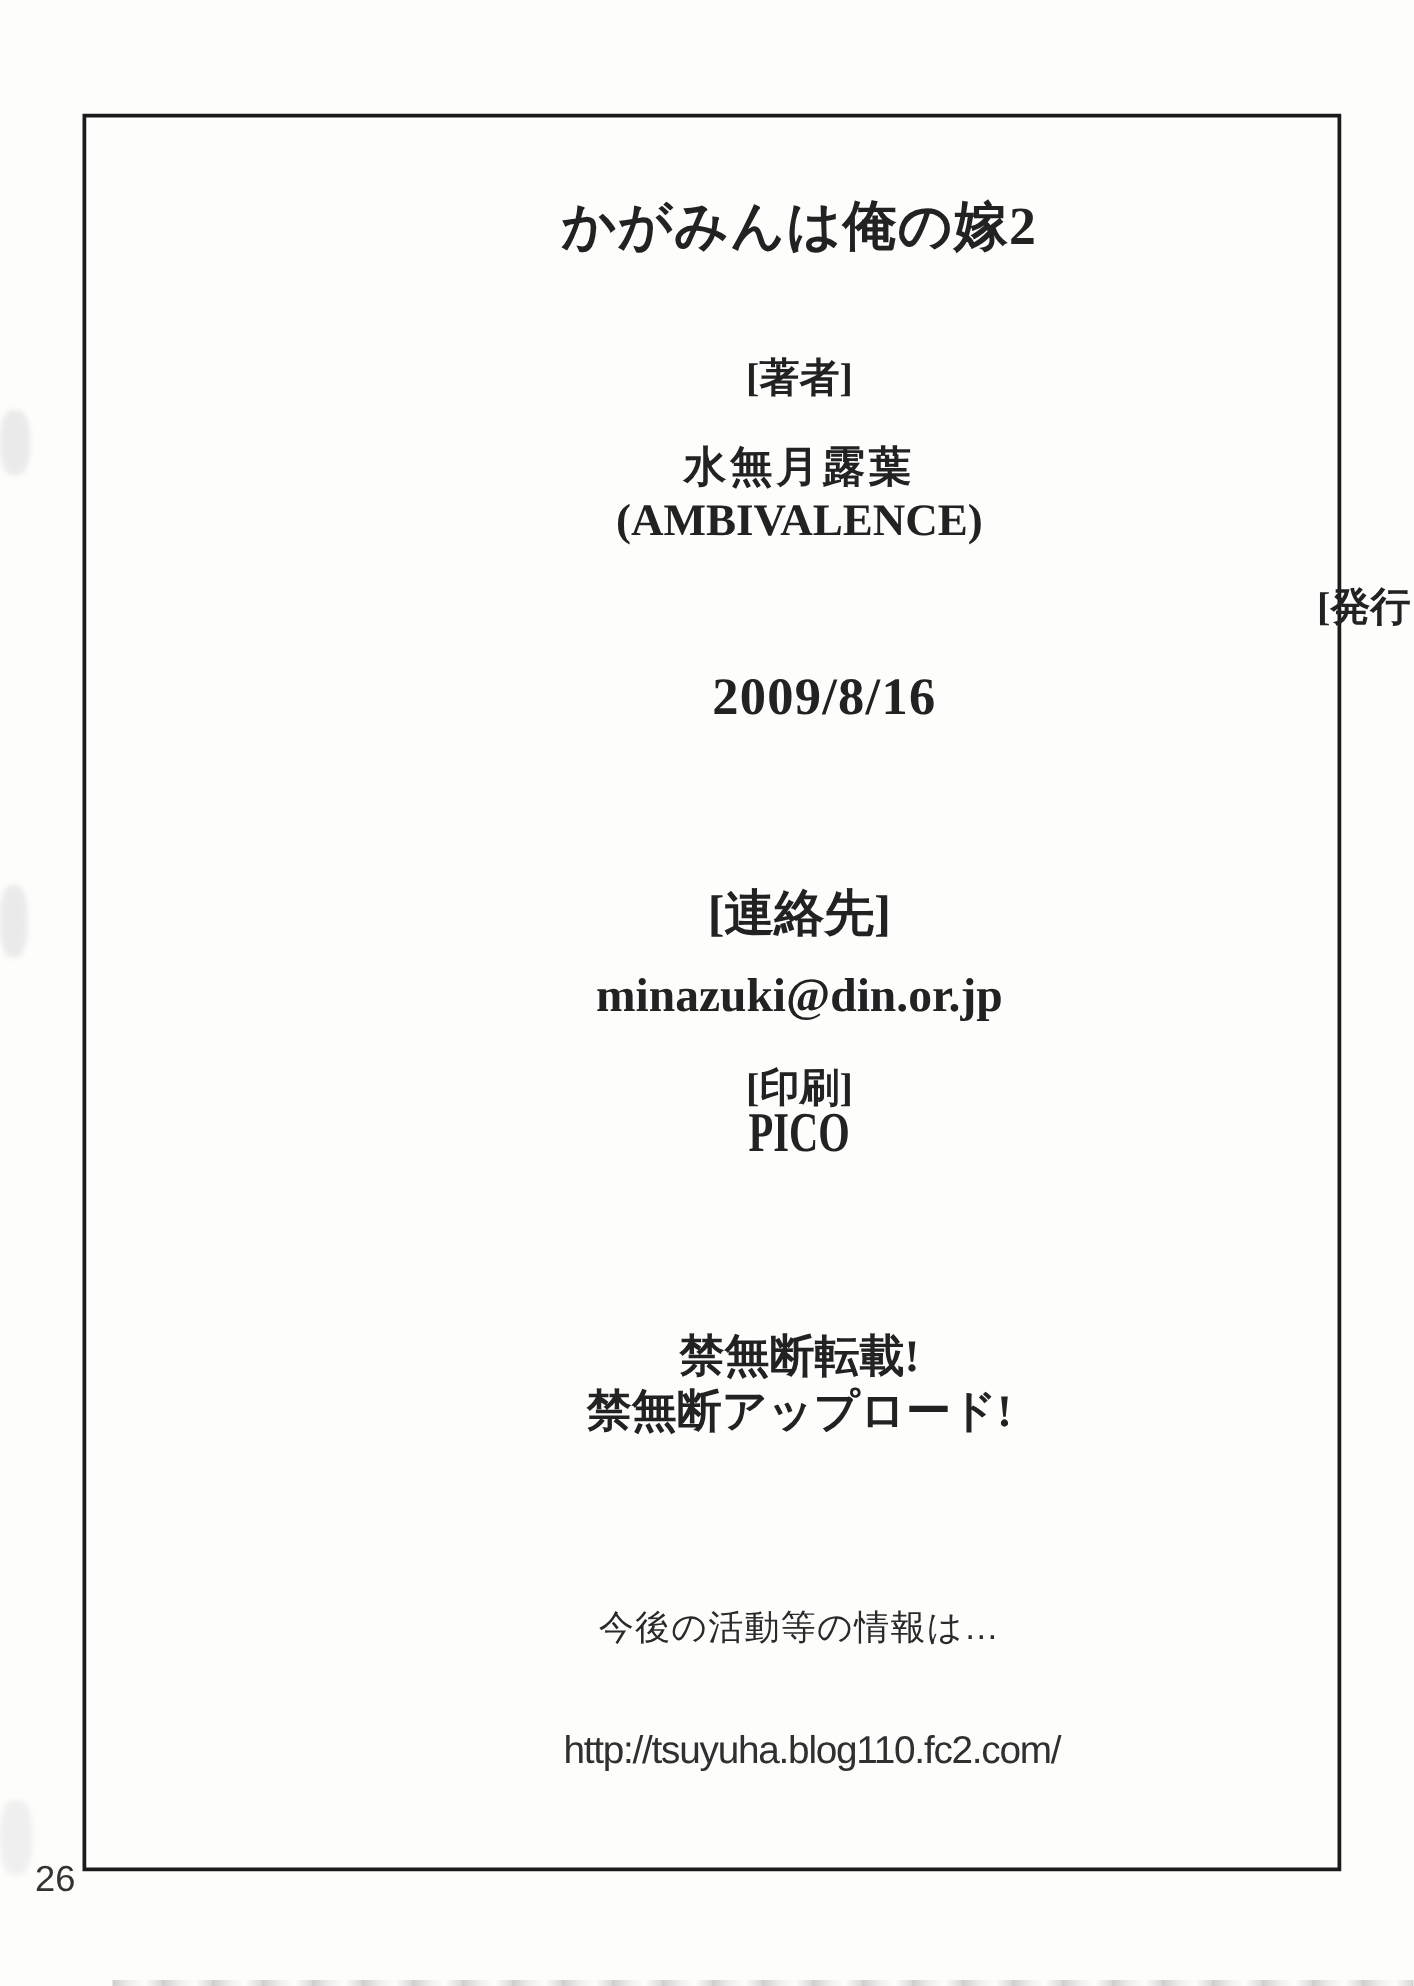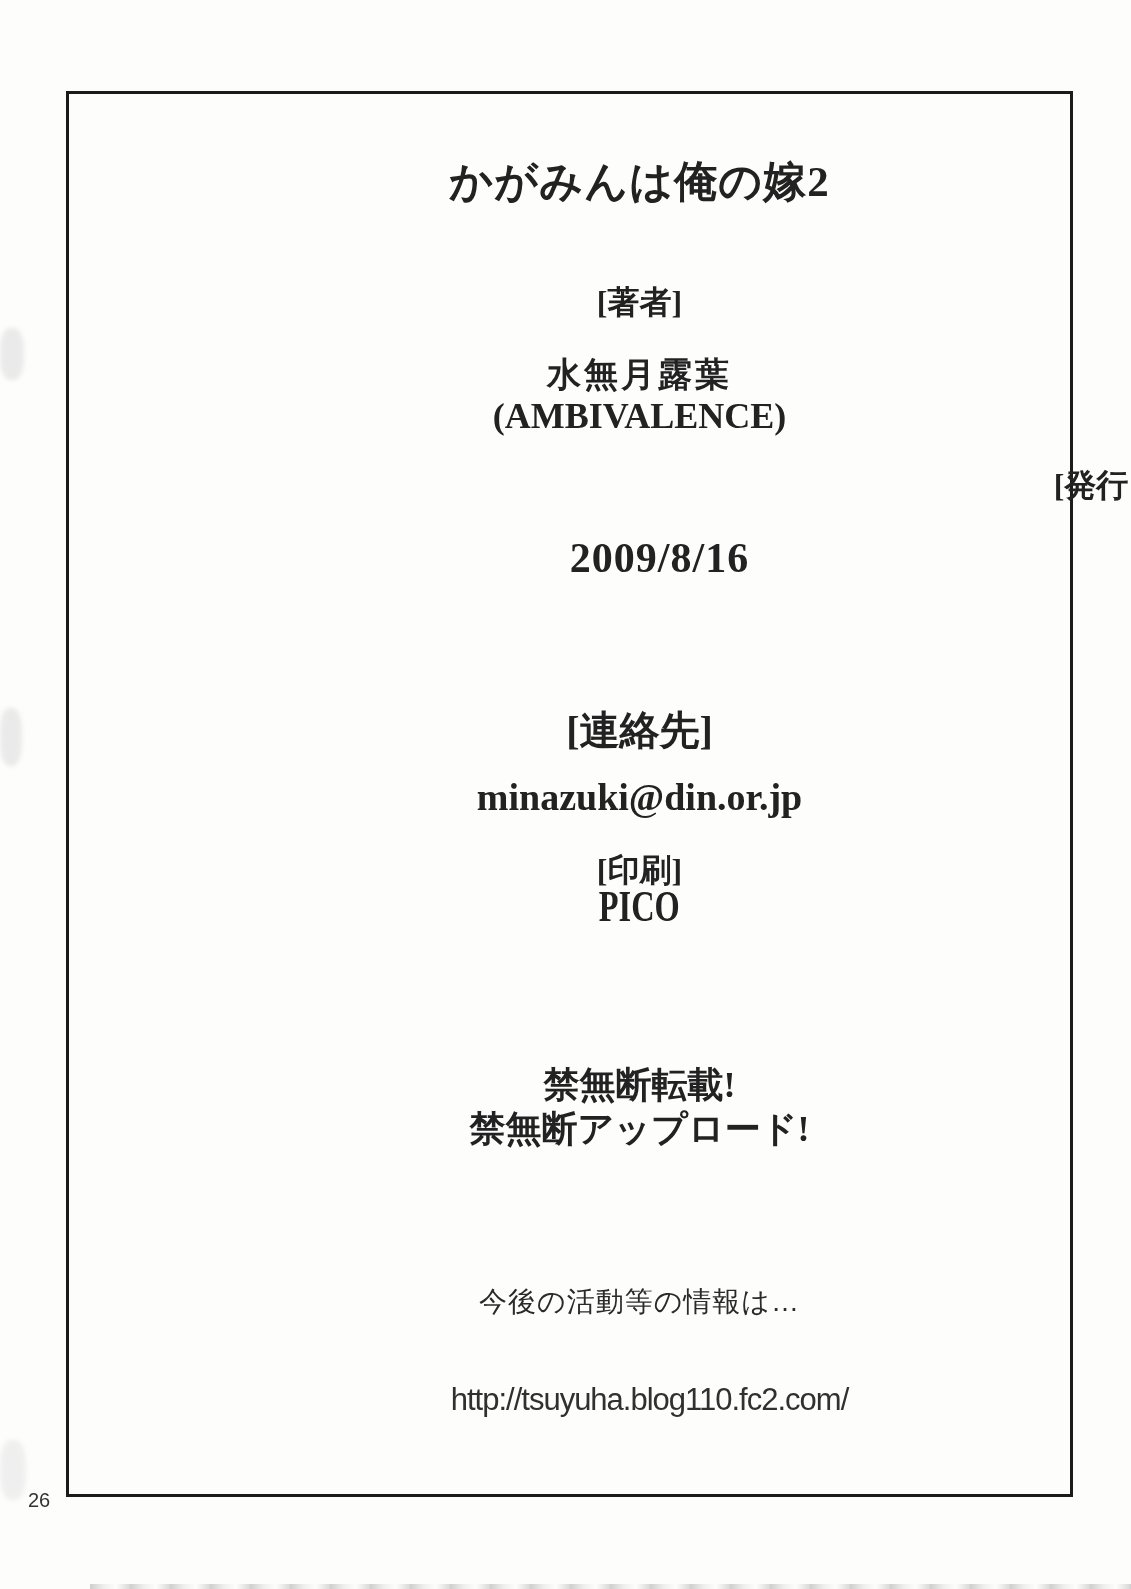--- a/index.html
+++ b/index.html
@@ -64,21 +64,21 @@
     line-height: 1.22;
   }
   .web-intro { top: 1288px; font-size: 28px; letter-spacing: 1px; }
   .web-label { top: 1350px; font-size: 27px; letter-spacing: 1px; }
   .web-url   { top: 1384px; font-size: 31px; letter-spacing: -1px; color: #303030; margin-left: 10px; }
   .web-outro { top: 1448px; font-size: 28px; }
   .page-number {
     position: absolute;
     left: 28px;
     top: 1490px;
-    font-size: 20px;
+    font-size: 29px;
     line-height: 1;
     font-family: "Liberation Sans", "DejaVu Sans", sans-serif;
     color: #333333;
     white-space: nowrap;
   }
   
   .smudge {
     position: absolute;
     background: #e3e3e3;
     opacity: 0.7;

